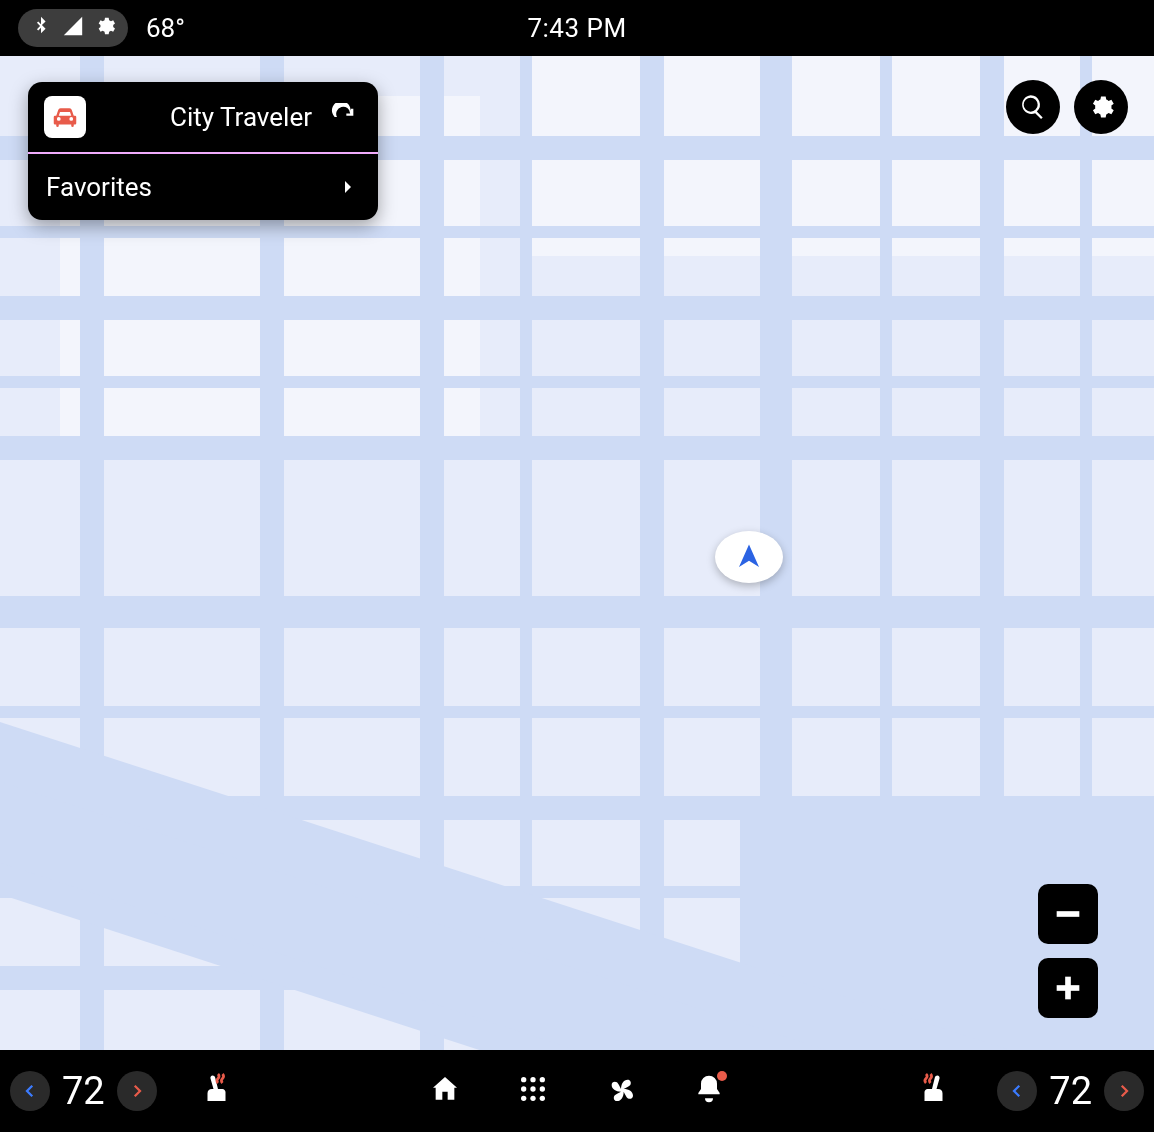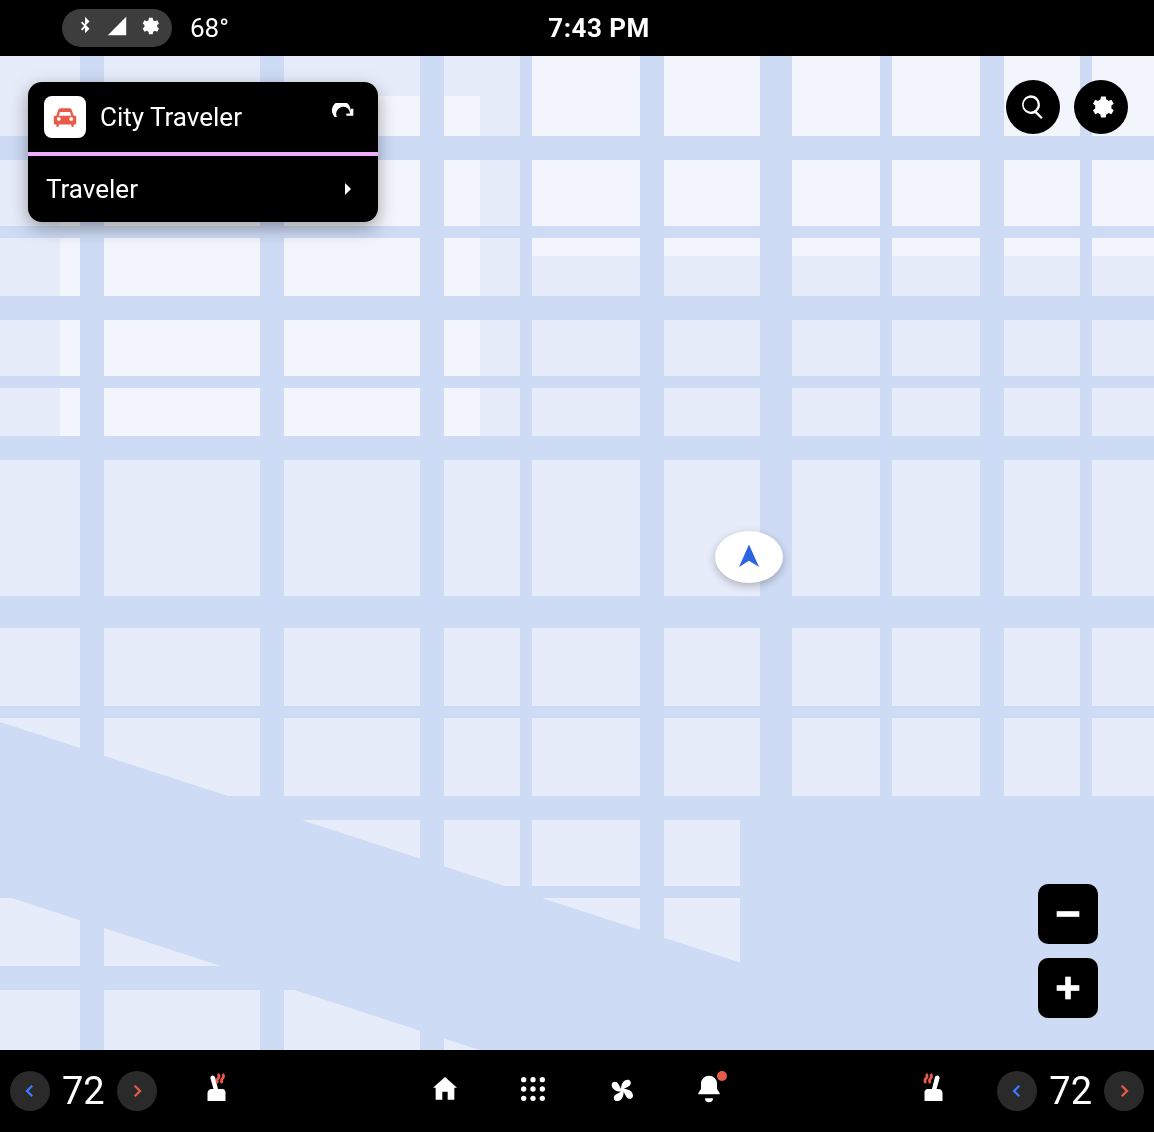--- a/index.html
+++ b/index.html
@@ -8,37 +8,36 @@
   
   .status-bar {
     height: 56px;
     background: #000;
     display: flex;
     align-items: center;
     color: #fff;
     font-size: 26px;
     position: relative;
     padding: 0 18px;
-    margin-left: 44px;
   }
   .status-pill {
     display: flex;
     align-items: center;
     background: #3d3d3d;
     border-radius: 24px;
     padding: 4px 12px;
     gap: 10px;
   }
   .status-pill svg { width: 22px; height: 22px; }
   .temp-out { margin-left: 18px; font-weight: 400; }
   .clock {
     position: absolute;
     left: 50%;
     transform: translateX(-50%);
-    font-weight: 700;
+    font-weight: 400;
     letter-spacing: 0.5px;
   }
 
   
   .map-area {
     position: relative;
     width: 100%;
     height: 994px;
     background: #e7ecfa;
     overflow: hidden;
@@ -65,21 +64,22 @@
     color: #fff;
     border-radius: 14px;
     box-shadow: 0 6px 18px rgba(0,0,0,0.35);
     overflow: hidden;
   }
   .card-header {
     display: flex;
     align-items: center;
     padding: 14px 16px;
     gap: 14px;
-    border-bottom: 4px solid #f0abfc;
+    border-bottom: 2px solid #f0abfc;
+    text-align: right;
   }
   .app-icon {
     width: 42px; height: 42px;
     background: #fff;
     border-radius: 8px;
     display: flex; align-items: center; justify-content: center;
   }
   .app-icon svg { width: 30px; height: 30px; }
   .app-title { flex: 1; font-size: 26px; font-weight: 400; }
   .refresh-btn {
@@ -260,21 +260,21 @@
           </svg>
       </div>
       <div class="app-title">City Traveler</div>
       <div class="refresh-btn">
         <svg viewBox="0 0 24 24" fill="#fff">
             <path d="M17.65 6.35A8 8 0 104 12h2a6 6 0 1111.3-3H14v2h6V5h-2l-.35 1.35z"></path>
           </svg>
       </div>
     </div>
     <div class="menu-item">
-      <span>Traveler</span>
+      <span>Favorites</span>
       <svg viewBox="0 0 24 24" fill="#fff">
           <path d="M9 6l6 6-6 6"></path>
         </svg>
     </div>
   </div>
 
   <div class="top-controls">
     <div class="circle-btn">
       <svg viewBox="0 0 24 24">
           <path d="M10 2a8 8 0 015.3 13.9l5 5-1.4 1.4-5-5A8 8 0 1110 2zm0 2a6 6 0 100 12 6 6 0 000-12z"></path>

